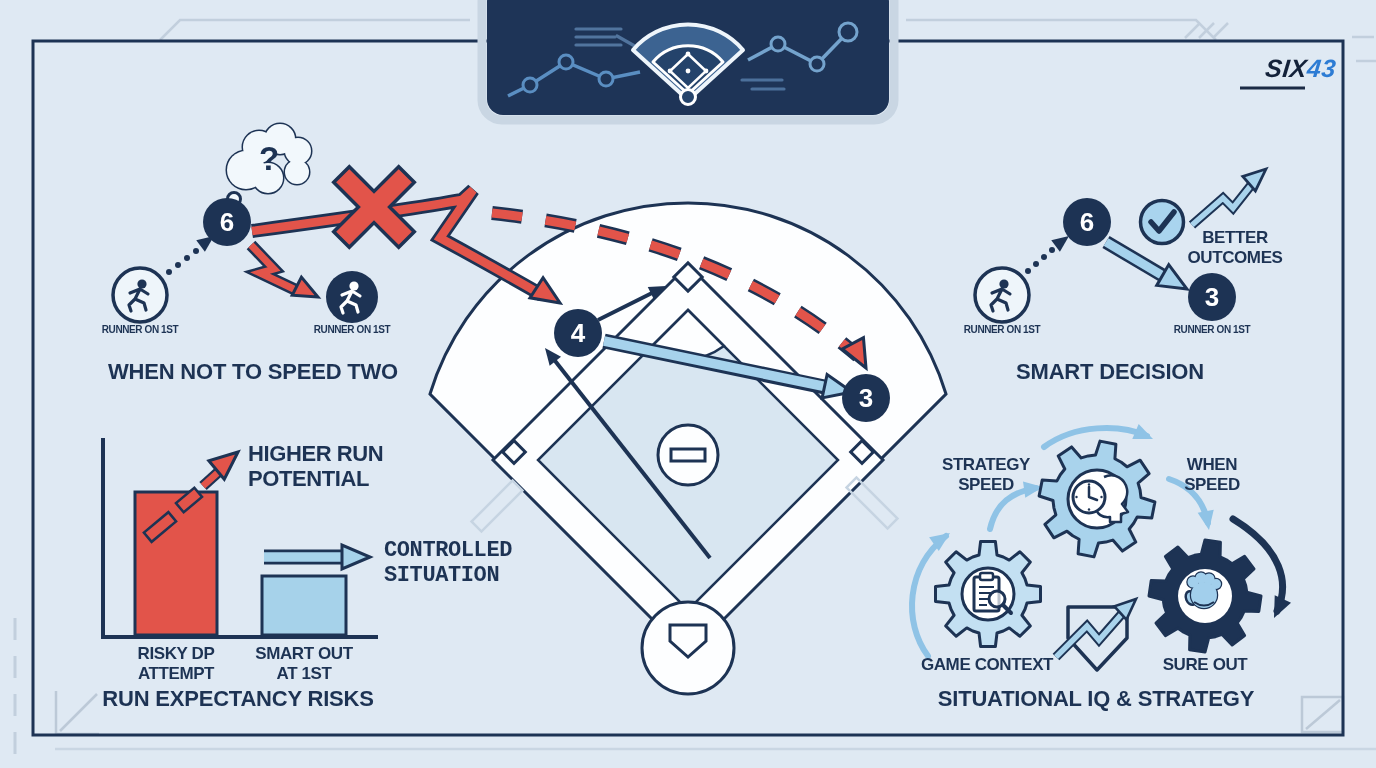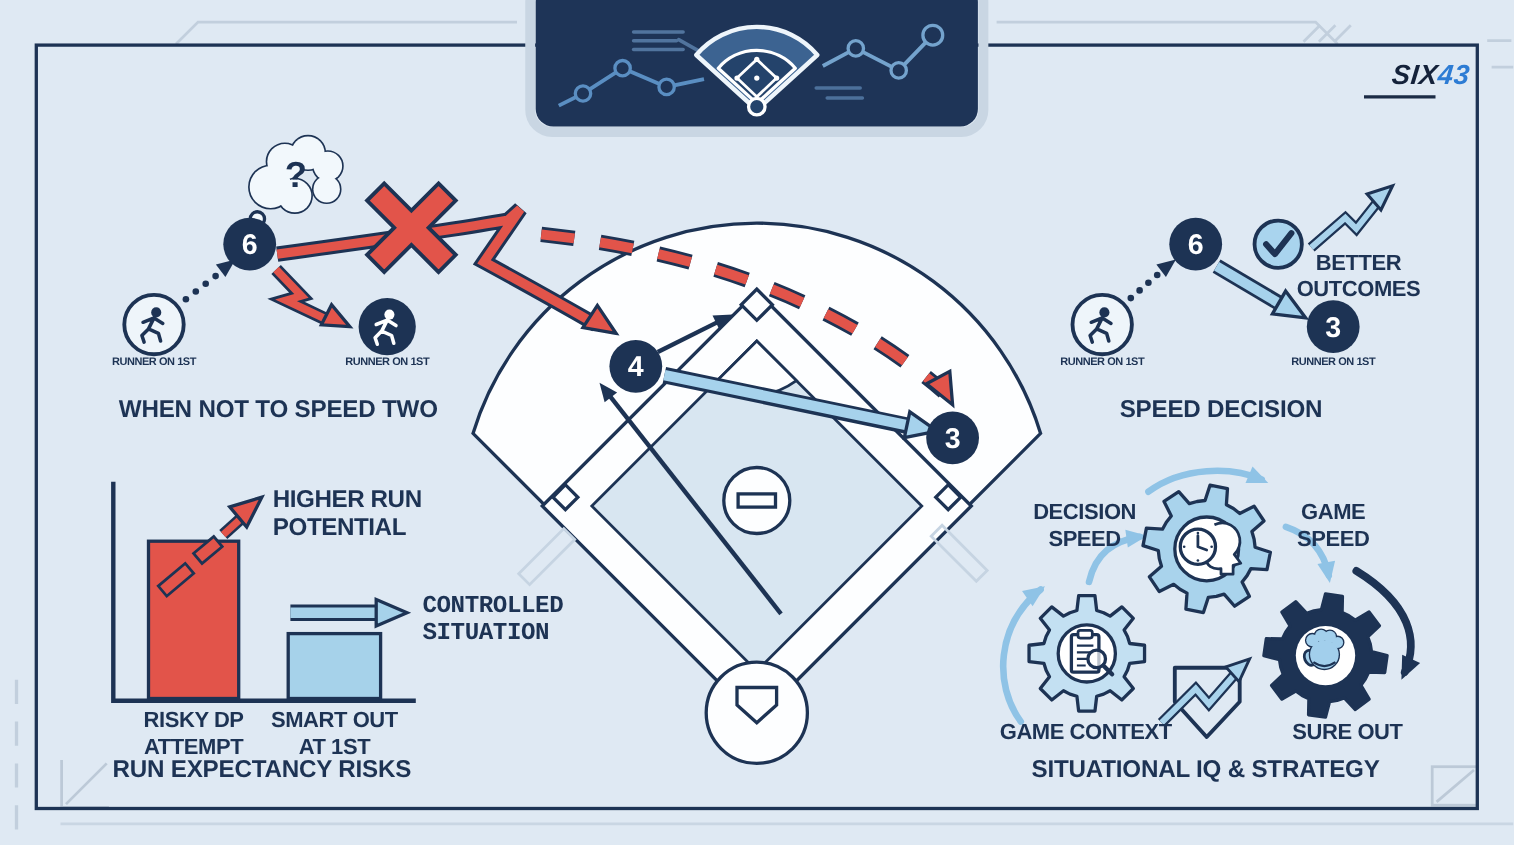--- a/index.html
+++ b/index.html
@@ -5,21 +5,21 @@
   html,body{margin:0;padding:0;background:#dfe9f3;}
   #canvas{position:relative;width:1376px;height:768px;overflow:hidden;
           background:#dfe9f3;font-family:"Liberation Sans","DejaVu Sans",sans-serif;}
   #gfx{position:absolute;left:0;top:0;}
   .lbl{position:absolute;color:#1d3354;font-weight:800;text-align:center;
        white-space:pre-line;line-height:1.18;letter-spacing:-0.4px;
        transform:translateX(-50%);}
   .lbl-left{position:absolute;color:#1d3354;font-weight:800;text-align:left;
        white-space:pre-line;line-height:1.12;letter-spacing:-0.4px;}
   .s15{font-size:10px;}
-  .s17{font-size:20px;}
+  .s17{font-size:17px;}
   .s18{font-size:22px;}
   .s22{font-size:22px;letter-spacing:-0.2px;}
   .badge{position:absolute;width:48px;height:48px;border-radius:50%;
          background:#1d3354;color:#fff;display:flex;align-items:center;
          justify-content:center;font-weight:800;font-size:26px;
          transform:translate(-50%,-50%);}
   .qmark{position:absolute;color:#1d3354;font-weight:900;font-size:33px;
          transform:translate(-50%,-50%);}
   .logo{position:absolute;left:1232px;top:54px;width:104px;text-align:right;
         font-style:italic;font-weight:900;font-size:25px;letter-spacing:0.5px;
@@ -324,33 +324,33 @@
 
 <div class="badge" style="left:578px;top:333px;">4</div>
 <div class="badge" style="left:866px;top:398px;">3</div>
 
 <div class="badge" style="left:1087px;top:222px;">6</div>
 <div class="badge" style="left:1212px;top:297px;">3</div>
 <div class="lbl s17" style="left:1235px;top:228px;width:140px;">BETTER
 OUTCOMES</div>
 <div class="lbl s15" style="left:1002px;top:324px;width:170px;">RUNNER ON 1ST</div>
 <div class="lbl s15" style="left:1212px;top:324px;width:170px;">RUNNER ON 1ST</div>
-<div class="lbl s22" style="left:1110px;top:359px;width:300px;">SPEED DECISION</div>
+<div class="lbl s22" style="left:1110px;top:359px;width:300px;">SMART DECISION</div>
 
 <div class="lbl-left s18" style="left:248px;top:442px;">HIGHER RUN
 POTENTIAL</div>
 <div class="lbl-left s18" style="left:384px;top:539px;font-family:Liberation Mono, monospace;">CONTROLLED
 SITUATION</div>
 <div class="lbl s17" style="left:176px;top:644px;width:140px;">RISKY DP
 ATTEMPT</div>
 <div class="lbl s17" style="left:304px;top:644px;width:140px;">SMART OUT
 AT 1ST</div>
 <div class="lbl s22" style="left:238px;top:686px;width:320px;">RUN EXPECTANCY RISKS</div>
 
-<div class="lbl s17" style="left:986px;top:455px;width:120px;">DECISION
+<div class="lbl s17" style="left:986px;top:455px;width:120px;">STRATEGY
 SPEED</div>
-<div class="lbl s17" style="left:1212px;top:455px;width:120px;">GAME
+<div class="lbl s17" style="left:1212px;top:455px;width:120px;">WHEN
 SPEED</div>
 <div class="lbl s17" style="left:987px;top:655px;width:180px;">GAME CONTEXT</div>
-<div class="lbl s17" style="left:1205px;top:655px;width:140px;text-align:right;">SURE OUT</div>
+<div class="lbl s17" style="left:1205px;top:655px;width:140px;">SURE OUT</div>
 <div class="lbl s22" style="left:1096px;top:686px;width:360px;text-align:center;">SITUATIONAL IQ &amp; STRATEGY</div>
 
 </div>
 
 </body></html>

